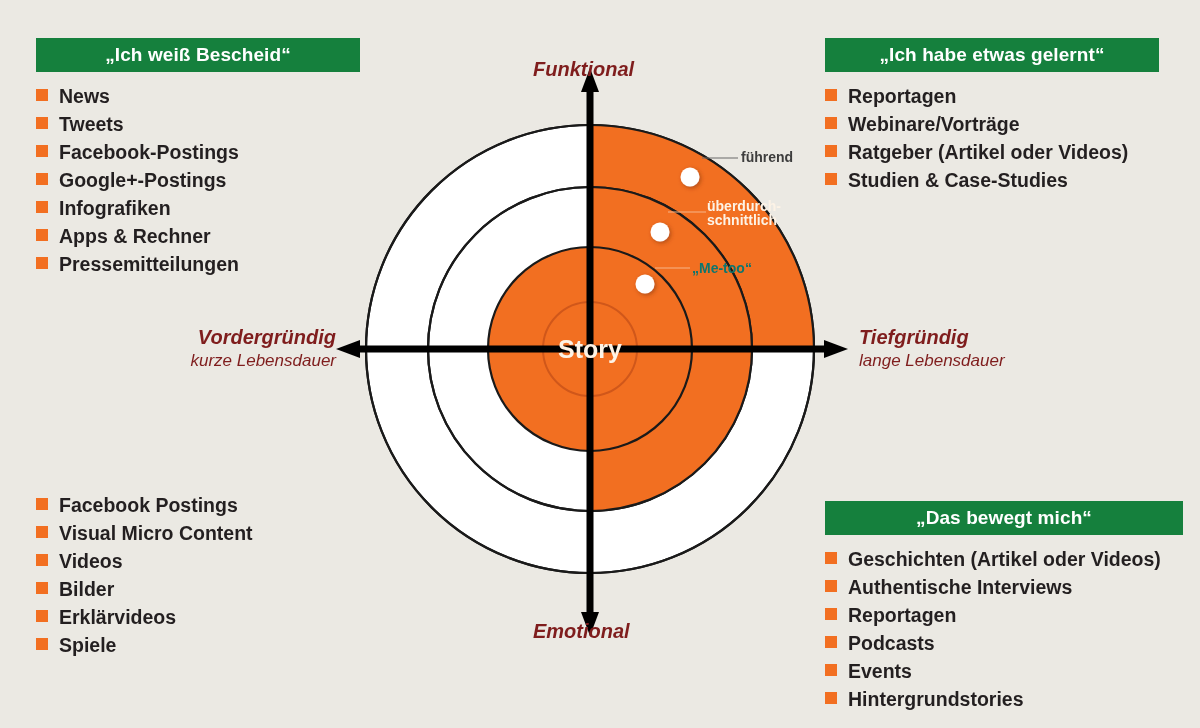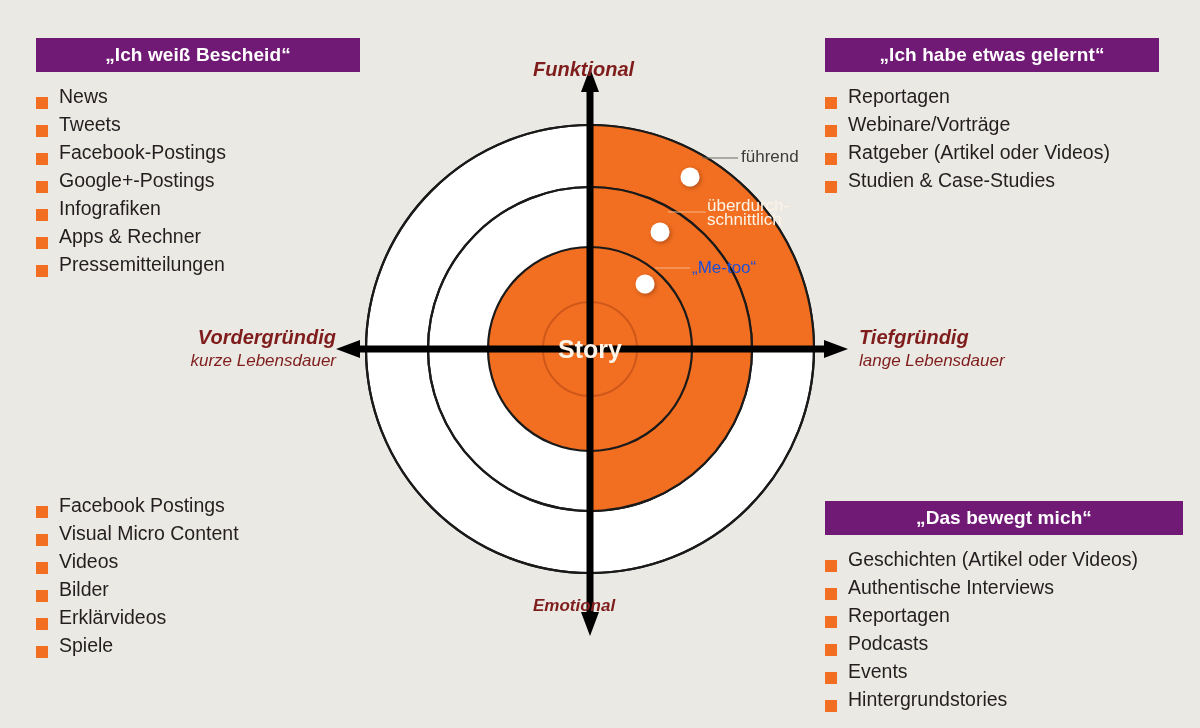--- a/index.html
+++ b/index.html
@@ -17,42 +17,43 @@
     height: 728px;
     background: #ebe9e3;
     overflow: hidden;
   }
 
   
   .panel {
     position: absolute;
   }
   .panel-header {
-    background: #701a75;
+    background: #15803d;
     color: #ffffff;
     font-weight: bold;
     font-size: 19px;
     text-align: center;
     line-height: 34px;
     height: 34px;
     letter-spacing: 0.1px;
   }
   .panel-list {
     list-style: none;
     margin: 0;
     padding: 10px 0 0 0;
   }
   .panel-list li {
     display: flex;
-    align-items: flex-end;
+    align-items: center;
     font-size: 19.5px;
     color: #231f20;
     line-height: 28px;
     margin-bottom: 0px;
     white-space: nowrap;
+    font-weight: bold;
   }
   .bullet {
     display: inline-block;
     width: 12px;
     height: 12px;
     background: #f26f21;
     margin-right: 11px;
     flex: 0 0 auto;
     position: relative;
     top: -1px;
@@ -78,43 +79,44 @@
     line-height: 24px;
     display: block;
   }
   .axis-label .secondary {
     font-weight: normal;
     font-size: 17px;
     line-height: 23px;
     display: block;
   }
   #label-top  { left: 533px; top: 58px;  font-weight: bold; font-size: 20px; }
-  #label-bottom { left: 533px; top: 596px; font-weight: bold; font-size: 17px; }
+  #label-bottom { left: 533px; top: 620px; font-weight: bold; font-size: 20px; }
   #label-left  { left: 176px; top: 325px; text-align: right; width: 160px; }
   #label-right { left: 859px; top: 325px; text-align: left;  width: 220px; }
 
   
   #diagram {
     position: absolute;
     left: 0;
     top: 0;
     width: 1200px;
     height: 728px;
   }
 
   
   .dot-label {
     position: absolute;
-    font-size: 17px;
+    font-size: 14px;
     line-height: 14px;
     white-space: pre-line;
+    font-weight: bold;
   }
   #dotlabel-0 { left: 741px; top: 150px; color: #3d3d3d; }
   #dotlabel-1 { left: 707px; top: 199px; color: #fdf3e6; }
-  #dotlabel-2 { left: 692px; top: 261px; color: #1d4ed8; }
+  #dotlabel-2 { left: 692px; top: 261px; color: #0f766e; }
 </style>
 </head>
 <body>
 
 <div id="canvas">
 
   <svg id="diagram" viewBox="0 0 1200 728">
     <defs>
       <clipPath id="clip-right-half">
         <rect x="590" y="100" width="300" height="528"></rect>

